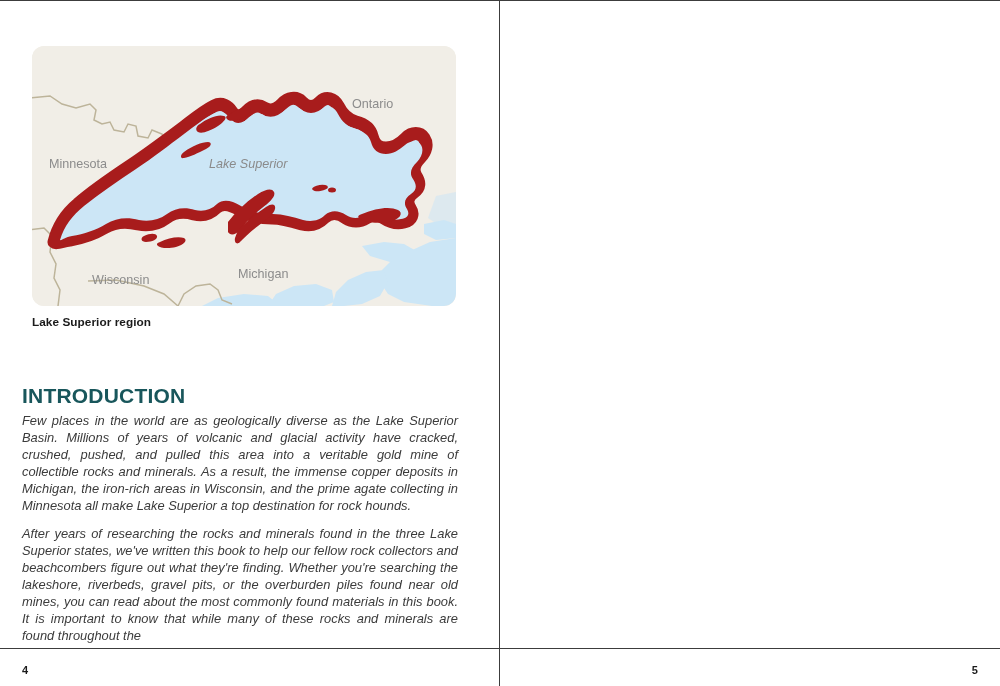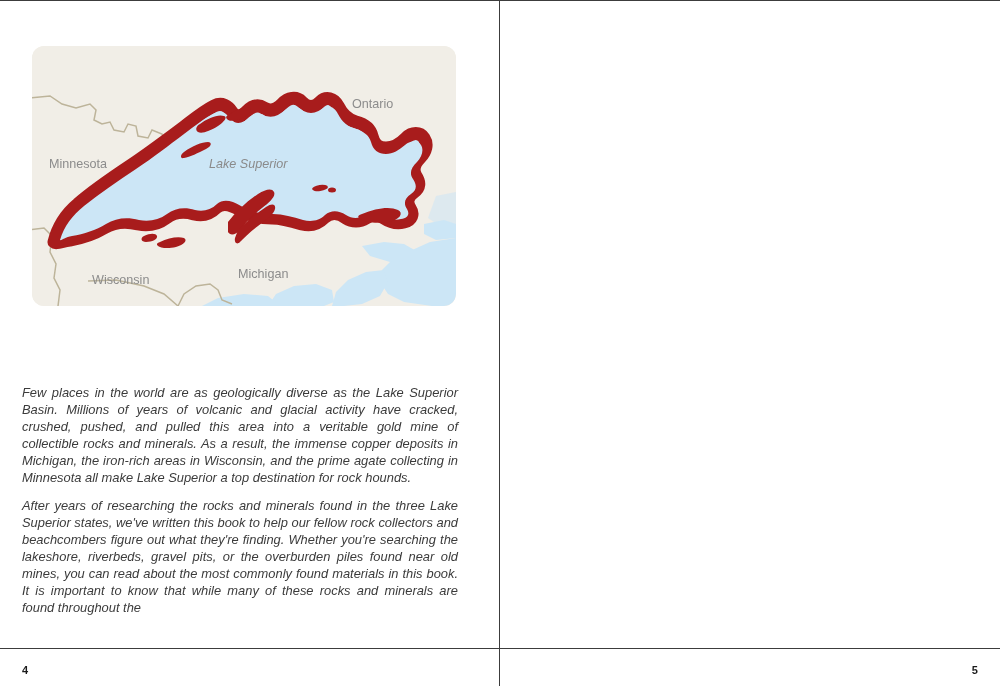--- a/index.html
+++ b/index.html
@@ -253,23 +253,25 @@
             </g>
 
             <text class="map-label" x="320" y="62">Ontario</text>
             <text class="map-label" x="17" y="122">Minnesota</text>
             <text class="map-label" x="60" y="238">Wisconsin</text>
             <text class="map-label" x="206" y="232">Michigan</text>
             <text class="map-label-lake" x="177" y="122">Lake Superior</text>
           </g>
         </svg>
       </div>
+      <div id="fig-caption">Lake Superior region</div>
     </div>
 
     <div class="col" id="col-left">
+      <h1 class="section-title">INTRODUCTION</h1>
       <p class="para">Few places in the world are as geologically diverse as the Lake Superior Basin. Millions of years of volcanic and glacial activity have cracked, crushed, pushed, and pulled this area into a veritable gold mine of collectible rocks and minerals. As a result, the immense copper deposits in Michigan, the iron-rich areas in Wisconsin, and the prime agate collecting in Minnesota all make Lake Superior a top destination for rock hounds.</p>
       <p class="para tight">After years of researching the rocks and minerals found in the three Lake Superior states, we've written this book to help our fellow rock collectors and beachcombers figure out what they're finding. Whether you're searching the lakeshore, riverbeds, gravel pits, or the overburden piles found near old mines, you can read about the most commonly found materials in this book. It is important to know that while many of these rocks and minerals are found throughout the</p>
     </div>
 
     <div class="folio" id="folio-left">4</div>
   </div>
 
   <div class="page" id="page-right">
     <div class="page-rule-top"></div>
     <div class="page-rule-bottom"></div>

